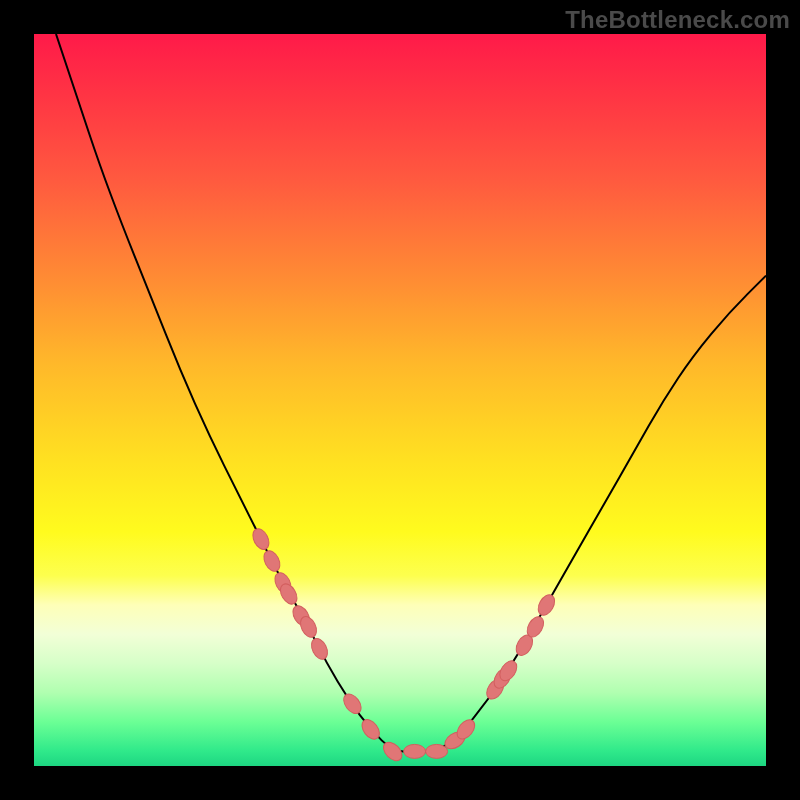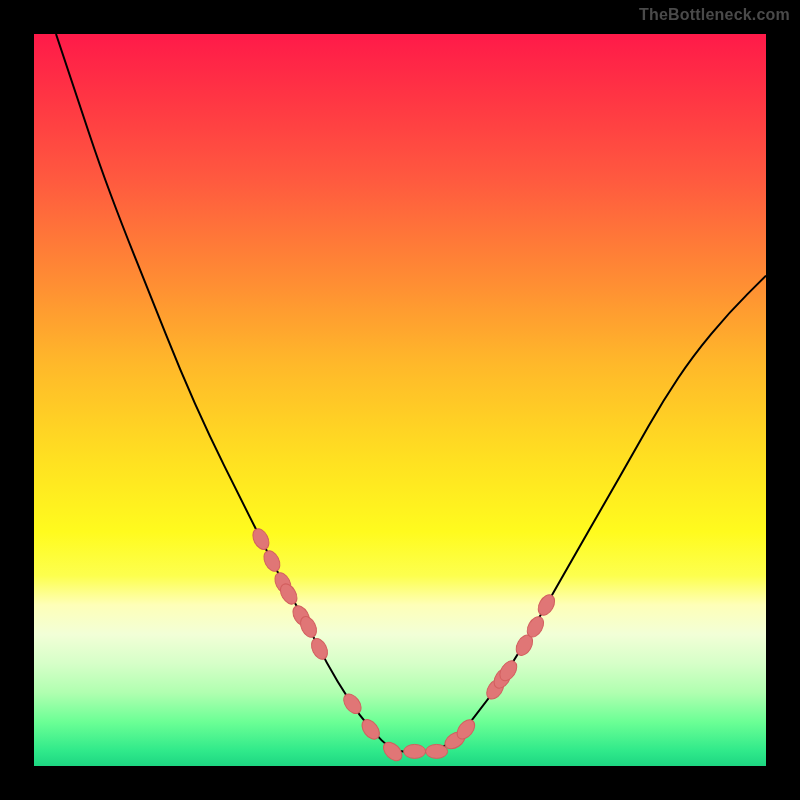--- a/index.html
+++ b/index.html
@@ -40,21 +40,21 @@
       #6bff95 94%,
       #2fe98a 98%,
       #1dd682 100%
     );
   }
   .credit {
     position: absolute;
     top: 6px;
     right: 10px;
     color: #4a4a4a;
-    font-size: 16px;
+    font-size: 24px;
     font-weight: bold;
     letter-spacing: 0.2px;
     user-select: none;
   }
   svg.overlay {
     position: absolute;
     left: 0;
     top: 0;
     width: 732px;
     height: 732px;

